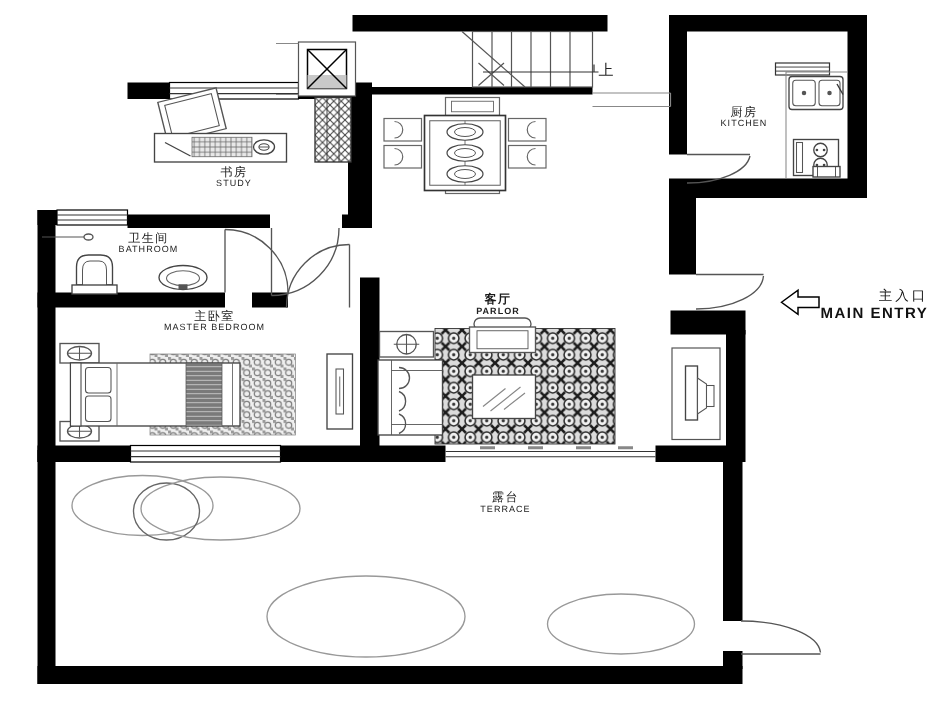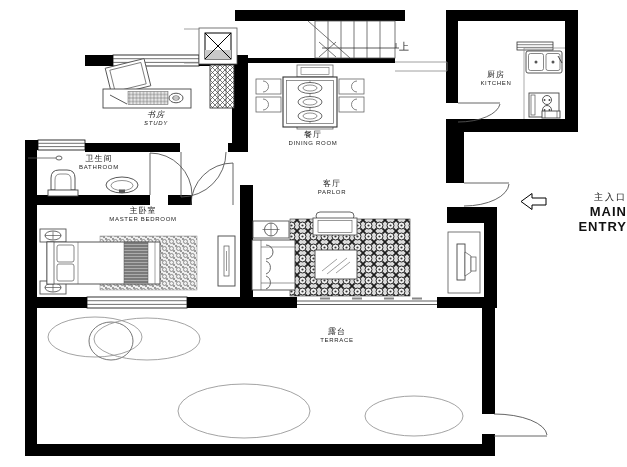--- a/index.html
+++ b/index.html
@@ -5,21 +5,21 @@
   html,body{margin:0;padding:0;background:#fff;}
   #stage{position:relative;width:627px;height:467px;background:#fff;overflow:hidden;
          font-family:"Liberation Sans",sans-serif;}
   svg{position:absolute;left:0;top:0;}
   .lab{position:absolute;text-align:center;color:#1a1a1a;line-height:1.25;z-index:5;}
   .zh{display:block;font-size:8px;letter-spacing:1px;font-family:"DejaVu Sans",sans-serif;}
   .en{display:block;font-size:6px;letter-spacing:0.7px;color:#222;
       font-family:"Liberation Sans",sans-serif;}
   .entry-lab{position:absolute;left:547px;top:191px;text-align:right;z-index:5;color:#111;}
   .entry-lab .zh{font-size:9px;letter-spacing:2px;}
-  .entry-lab .en{font-size:13px;font-weight:bold;letter-spacing:1px;color:#111;}
+  .entry-lab .en{font-size:10px;font-weight:bold;letter-spacing:1px;color:#111;}
   .uplab{position:absolute;left:399px;top:40px;font-size:10px;color:#222;z-index:5;
          font-family:"DejaVu Sans",sans-serif;}
 </style>
 </head>
 <body>
 
 <div id="stage">
 
 <svg width="627" height="467" viewBox="0 0 627 467">
   <defs>
@@ -296,41 +296,37 @@
       <polygon points="465,252 471,256 471,272 465,276" fill="#fff" stroke="#555" stroke-width="0.7"></polygon>
       <rect x="471" y="257" width="5" height="14" stroke="#555" stroke-width="0.7"></rect>
     </g>
   </g>
 
   <g>
     <polygon points="521,201.5 532,193.5 532,198 546,198 546,205 532,205 532,209.5" fill="#fff" stroke="#000" stroke-width="1"></polygon>
   </g>
 </svg>
 
-<div class="lab" style="left:116px;top:110px;width:80px;font-style:italic;">
+<div class="lab" style="left:116px;top:110px;width:80px;">
   <span class="zh">书房</span>
   <span class="en">STUDY</span>
 </div>
 
 <div class="lab" style="left:59px;top:154px;width:80px;">
   <span class="zh">卫生间</span>
   <span class="en">BATHROOM</span>
 </div>
 
 <div class="lab" style="left:83px;top:206px;width:120px;text-align:center;">
   <span class="zh">主卧室</span>
   <span class="en">MASTER BEDROOM</span>
 </div>
 
-<div class="lab" style="left:273px;top:130px;width:80px;">
-  <span class="zh">餐厅</span>
-  <span class="en">DINING ROOM</span>
-</div>
-
-<div class="lab" style="left:292px;top:179px;width:80px;">
+
+<div class="lab" style="left:292px;top:195px;width:80px;font-weight:bold;">
   <span class="zh">客厅</span>
   <span class="en">PARLOR</span>
 </div>
 
 <div class="lab" style="left:297px;top:327px;width:80px;">
   <span class="zh">露台</span>
   <span class="en">TERRACE</span>
 </div>
 
 <div class="lab" style="left:456px;top:70px;width:80px;">

